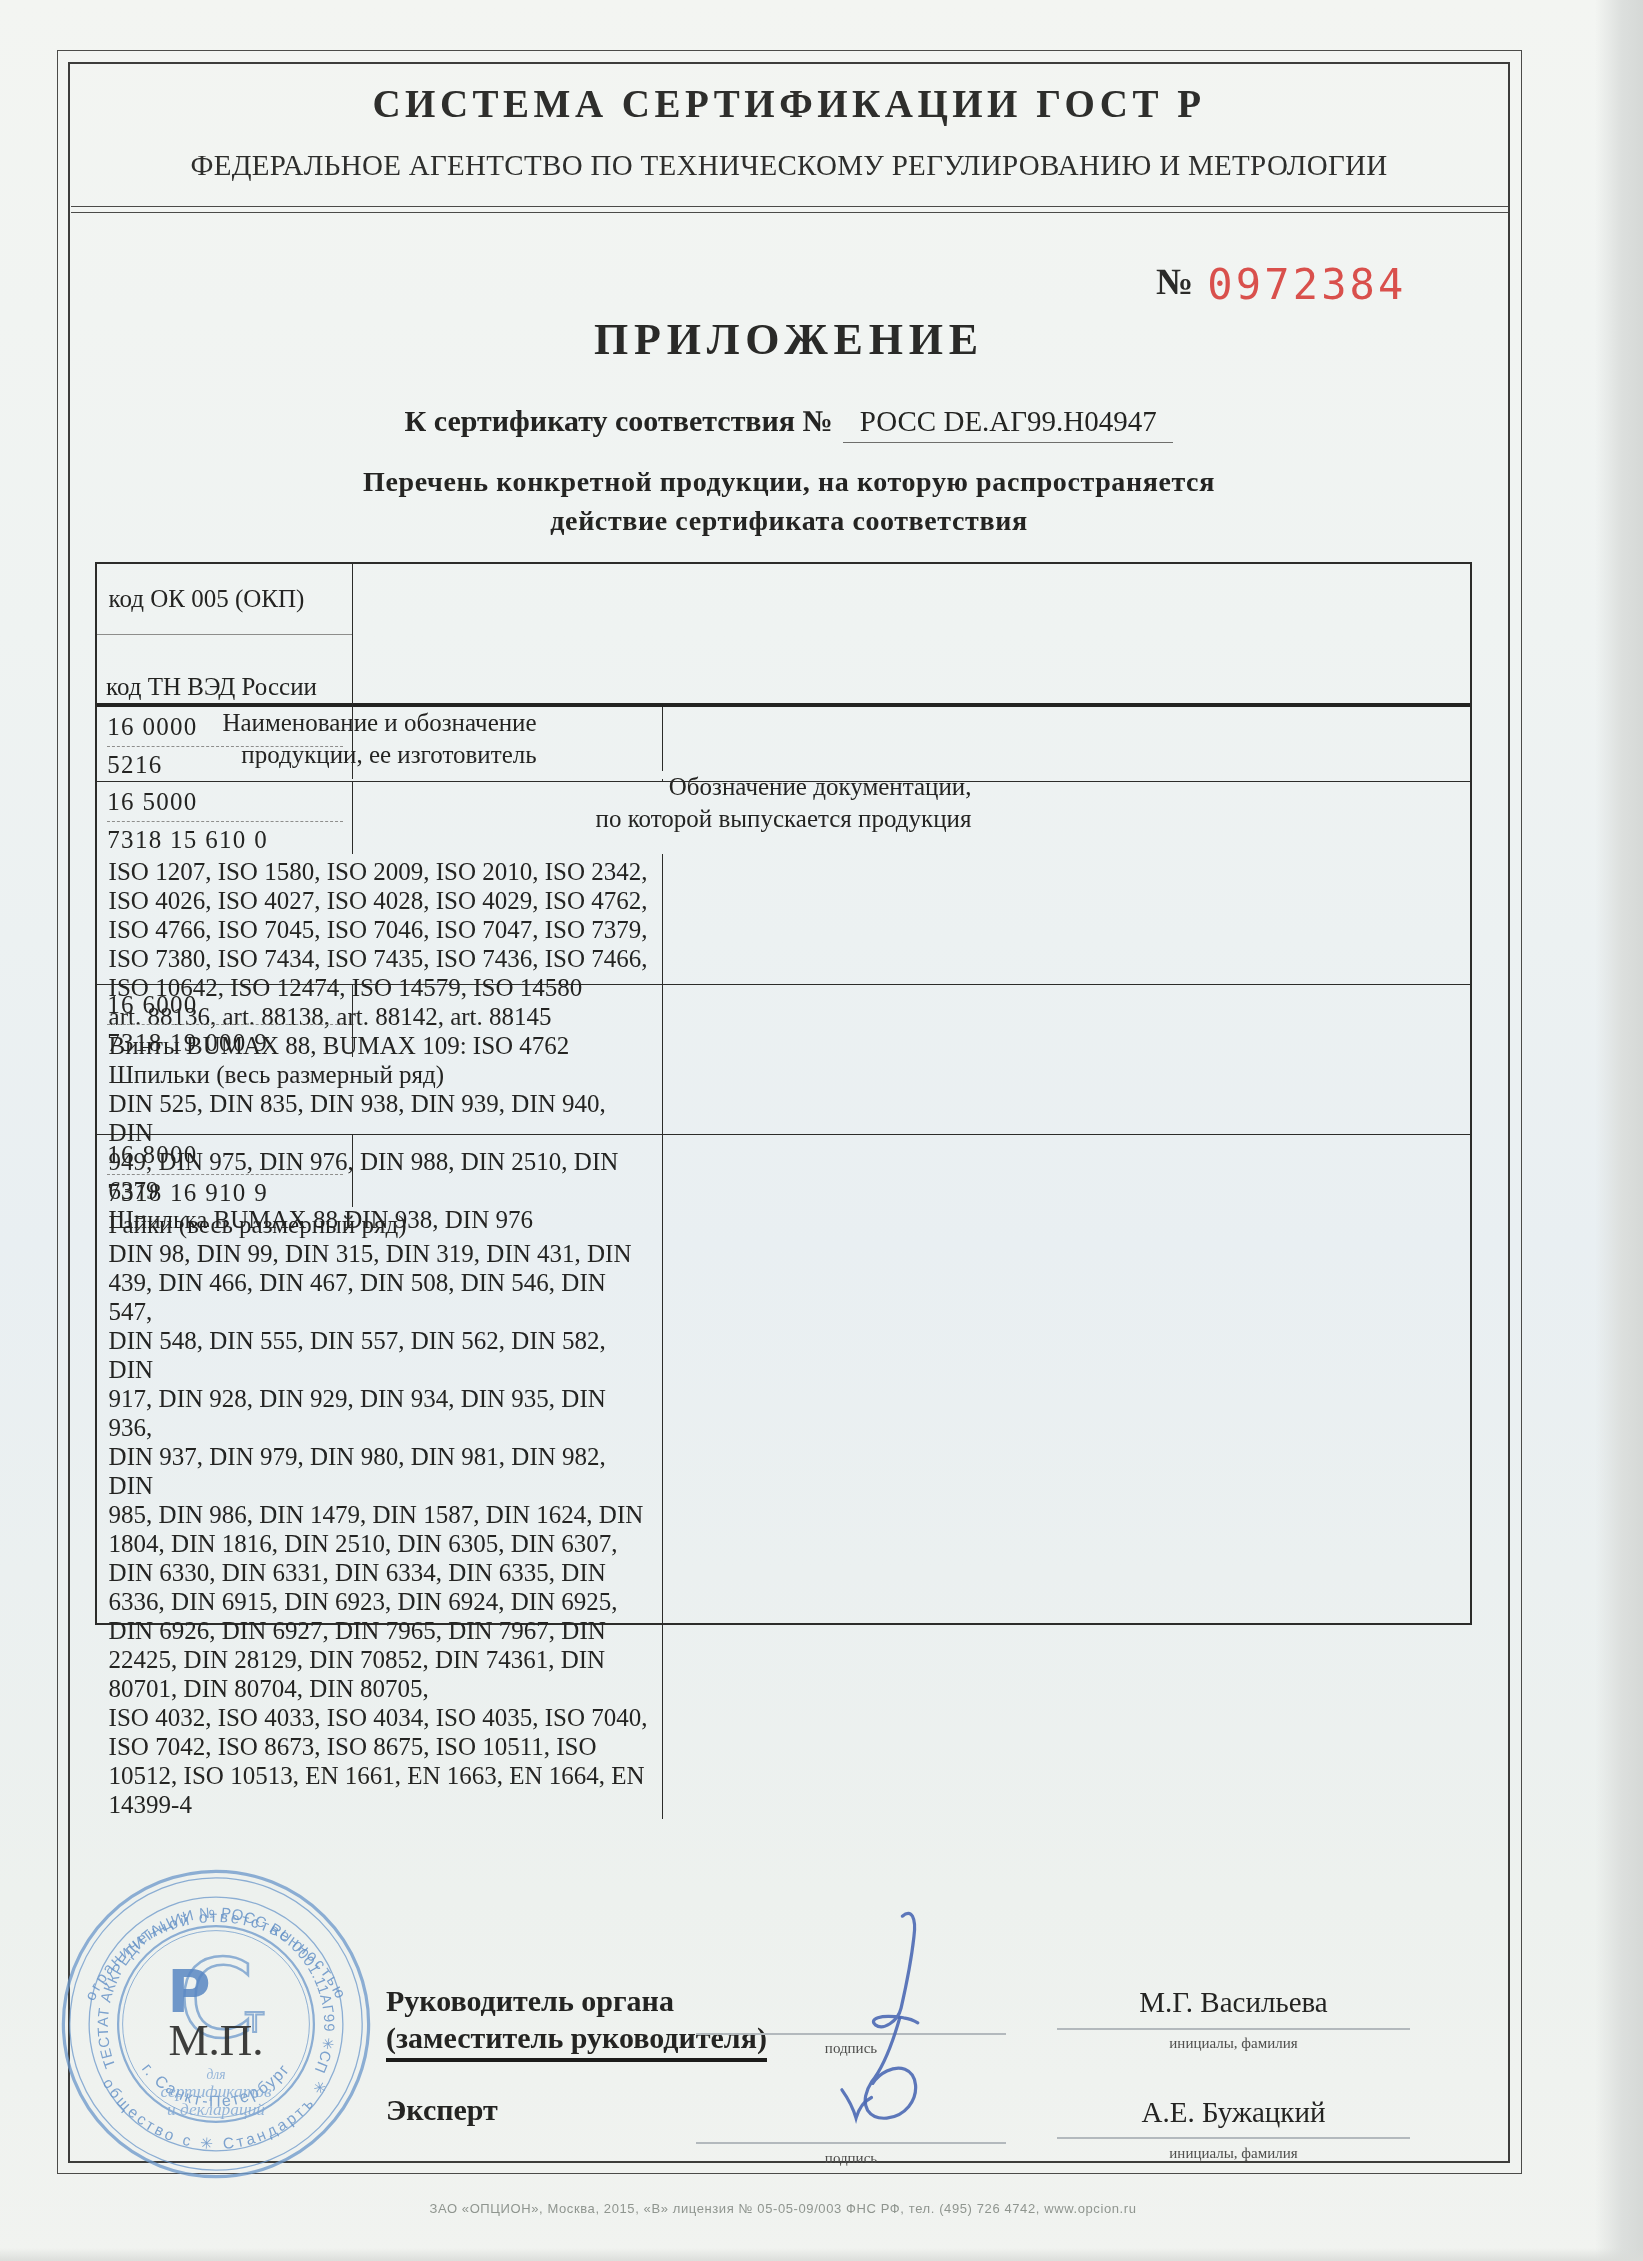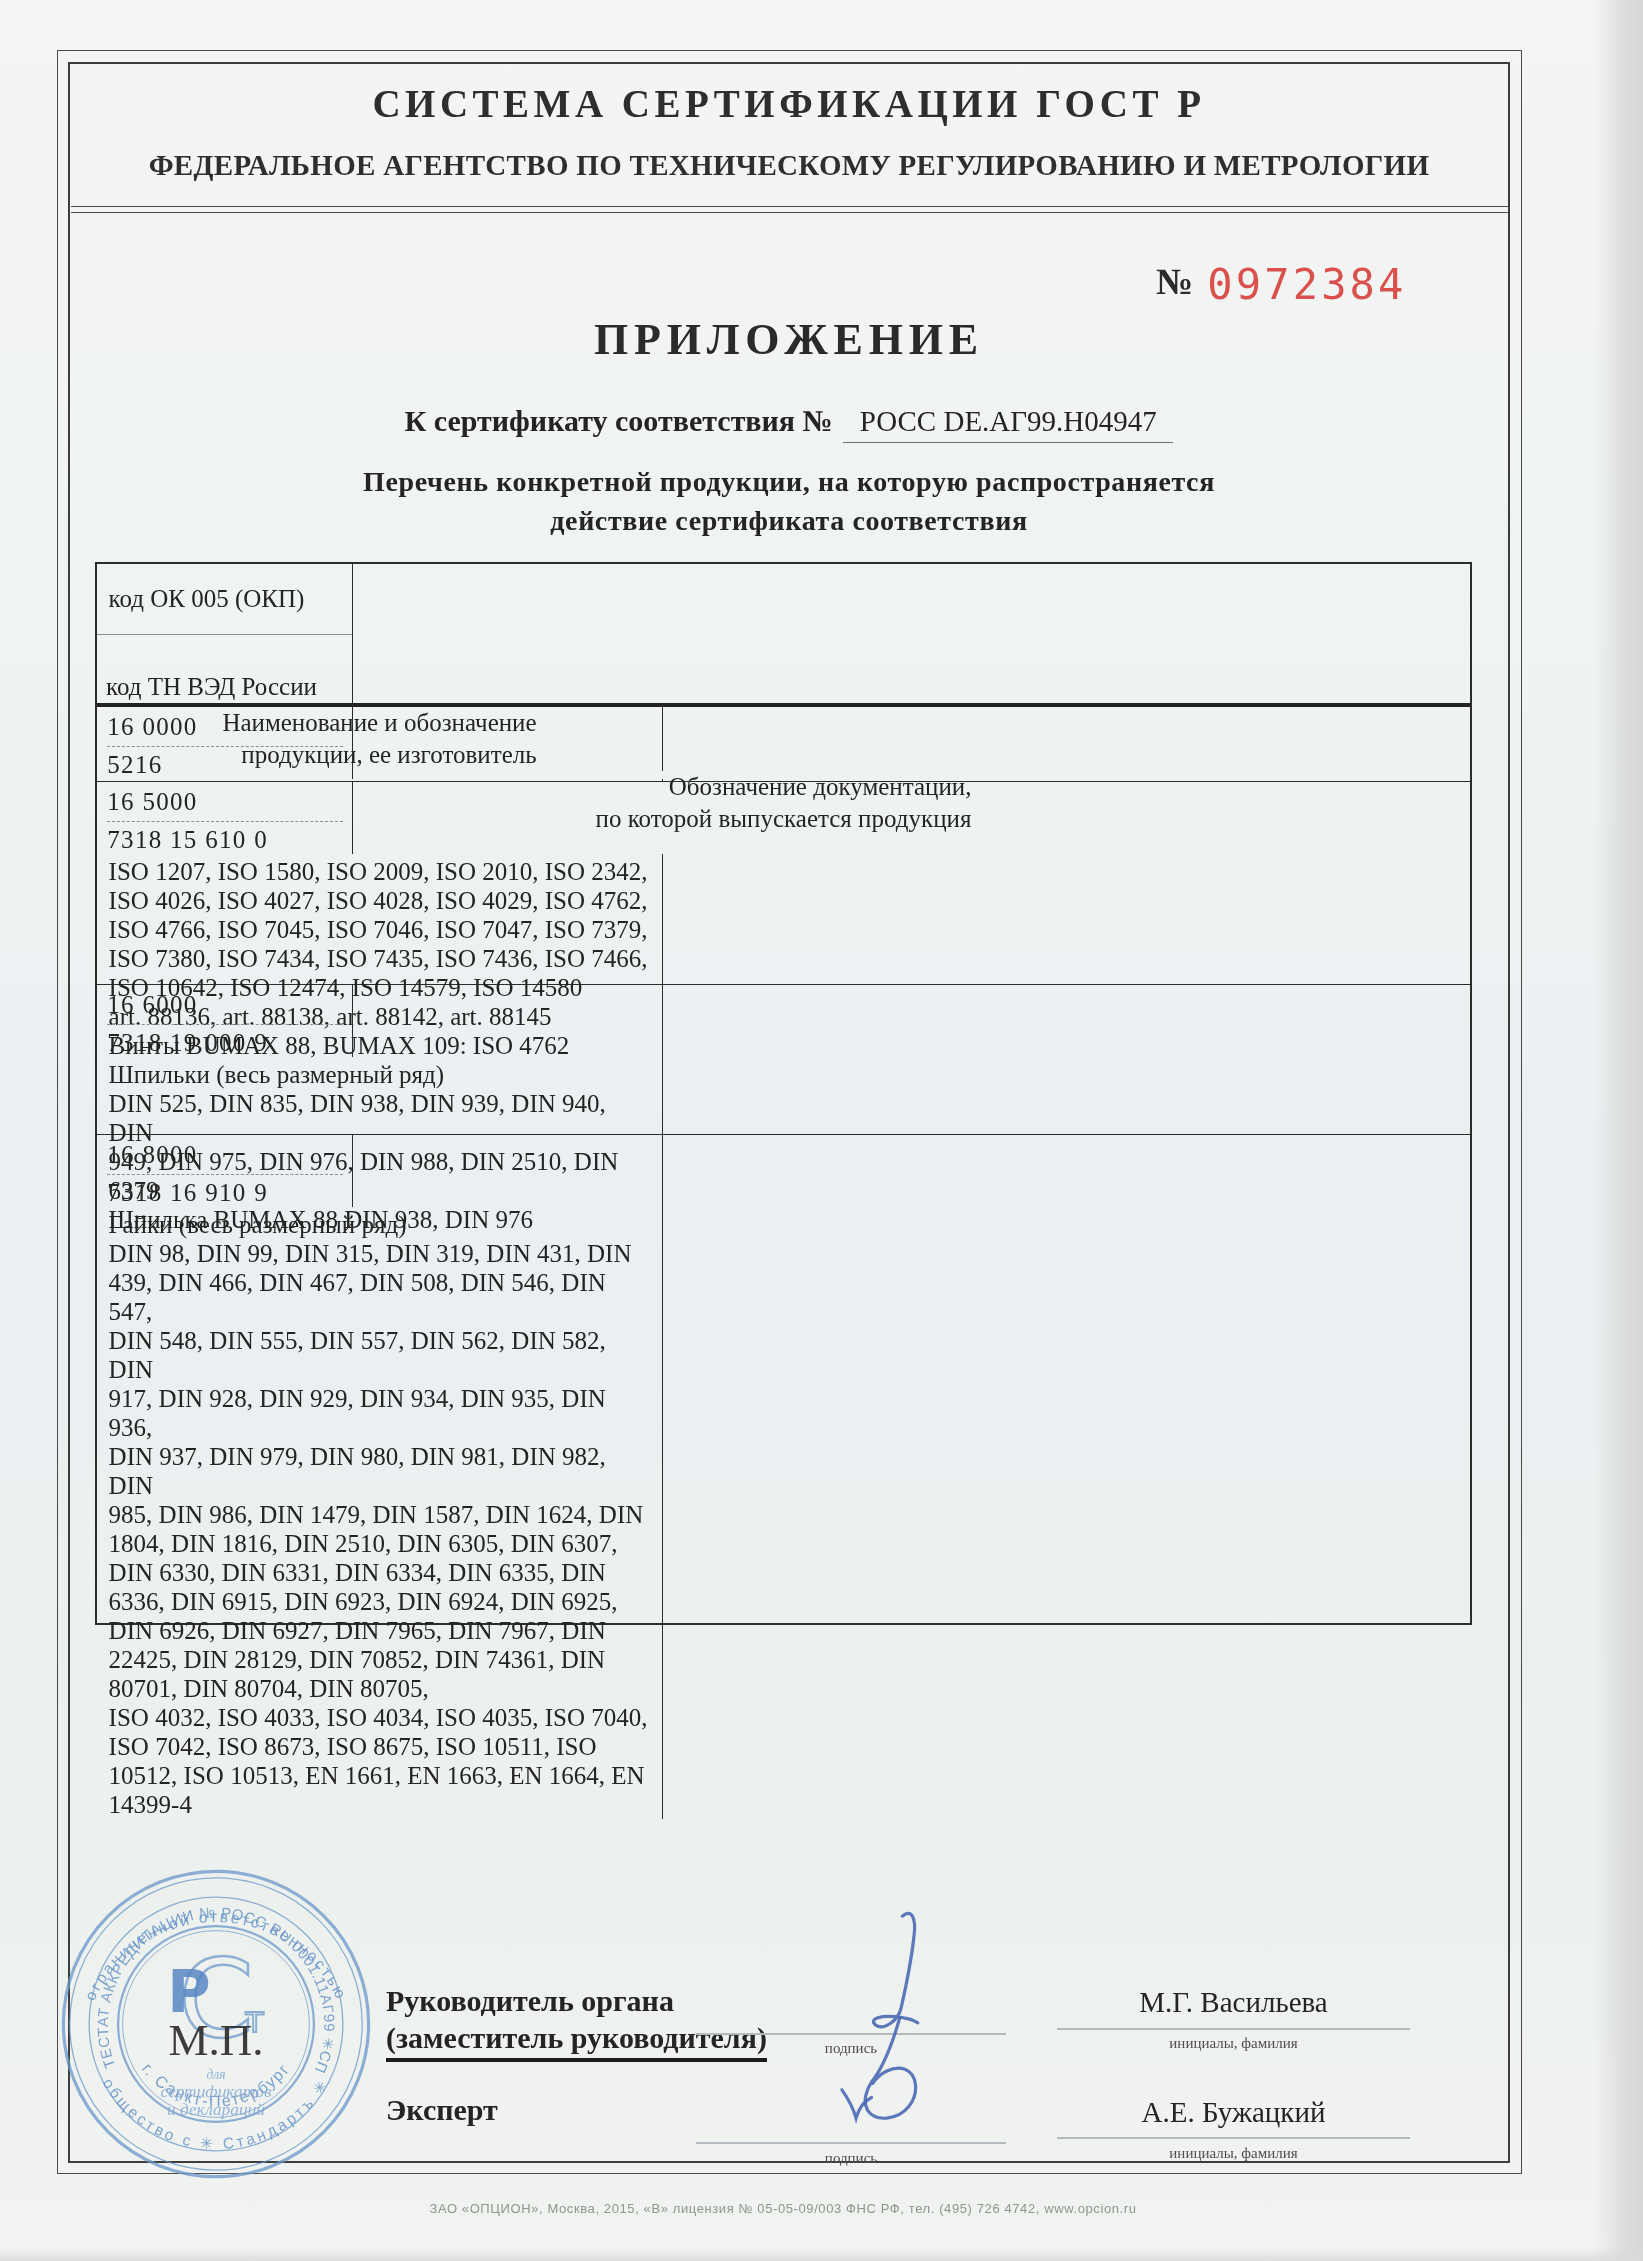--- a/index.html
+++ b/index.html
@@ -16,21 +16,21 @@
   .frame-outer { position:absolute; left:57px; top:50px; width:1465px; height:2124px;
     border:1.9px solid #4b4b49; box-sizing:border-box; }
   .frame-inner { position:absolute; left:68px; top:62px; width:1442px; height:2101px;
     border:2.6px solid #3d3d3b; box-sizing:border-box; }
   .hdr-sep { position:absolute; left:71px; top:206px; width:1437px; height:7px;
     border-top:1.9px solid #4b4b49; border-bottom:1.9px solid #4b4b49; box-sizing:border-box; }
 
   .h-line1 { position:absolute; left:68px; top:81px; width:1442px; text-align:center;
     font-size:39px; font-weight:bold; letter-spacing:4.5px; color:#2e2e2c; }
   .h-line2 { position:absolute; left:68px; top:149px; width:1442px; text-align:center;
-    font-size:29px; font-weight:bold; letter-spacing:0.3px; color:#2e2e2c; }
+    font-size:29px; font-weight:normal; letter-spacing:0.3px; color:#2e2e2c; }
 
   .certno { position:absolute; left:1156px; top:260px; }
   .certno .no-sign { font-size:37px; font-weight:bold; color:#2b2b29; vertical-align:top; }
   .certno .no-value { font-family:"DejaVu Sans Mono", monospace; font-size:42px; letter-spacing:3.2px;
     color:#d9504c; margin-left:14px; vertical-align:top;margin-top:6px; }
 
   .doc-title { position:absolute; left:68px; top:314px; width:1442px; text-align:center;
     font-size:44px; font-weight:bold; letter-spacing:5.8px; color:#2a2a28; }
 
   .subtitle { position:absolute; left:68px; top:404px; width:1442px; text-align:center; white-space:nowrap; }

